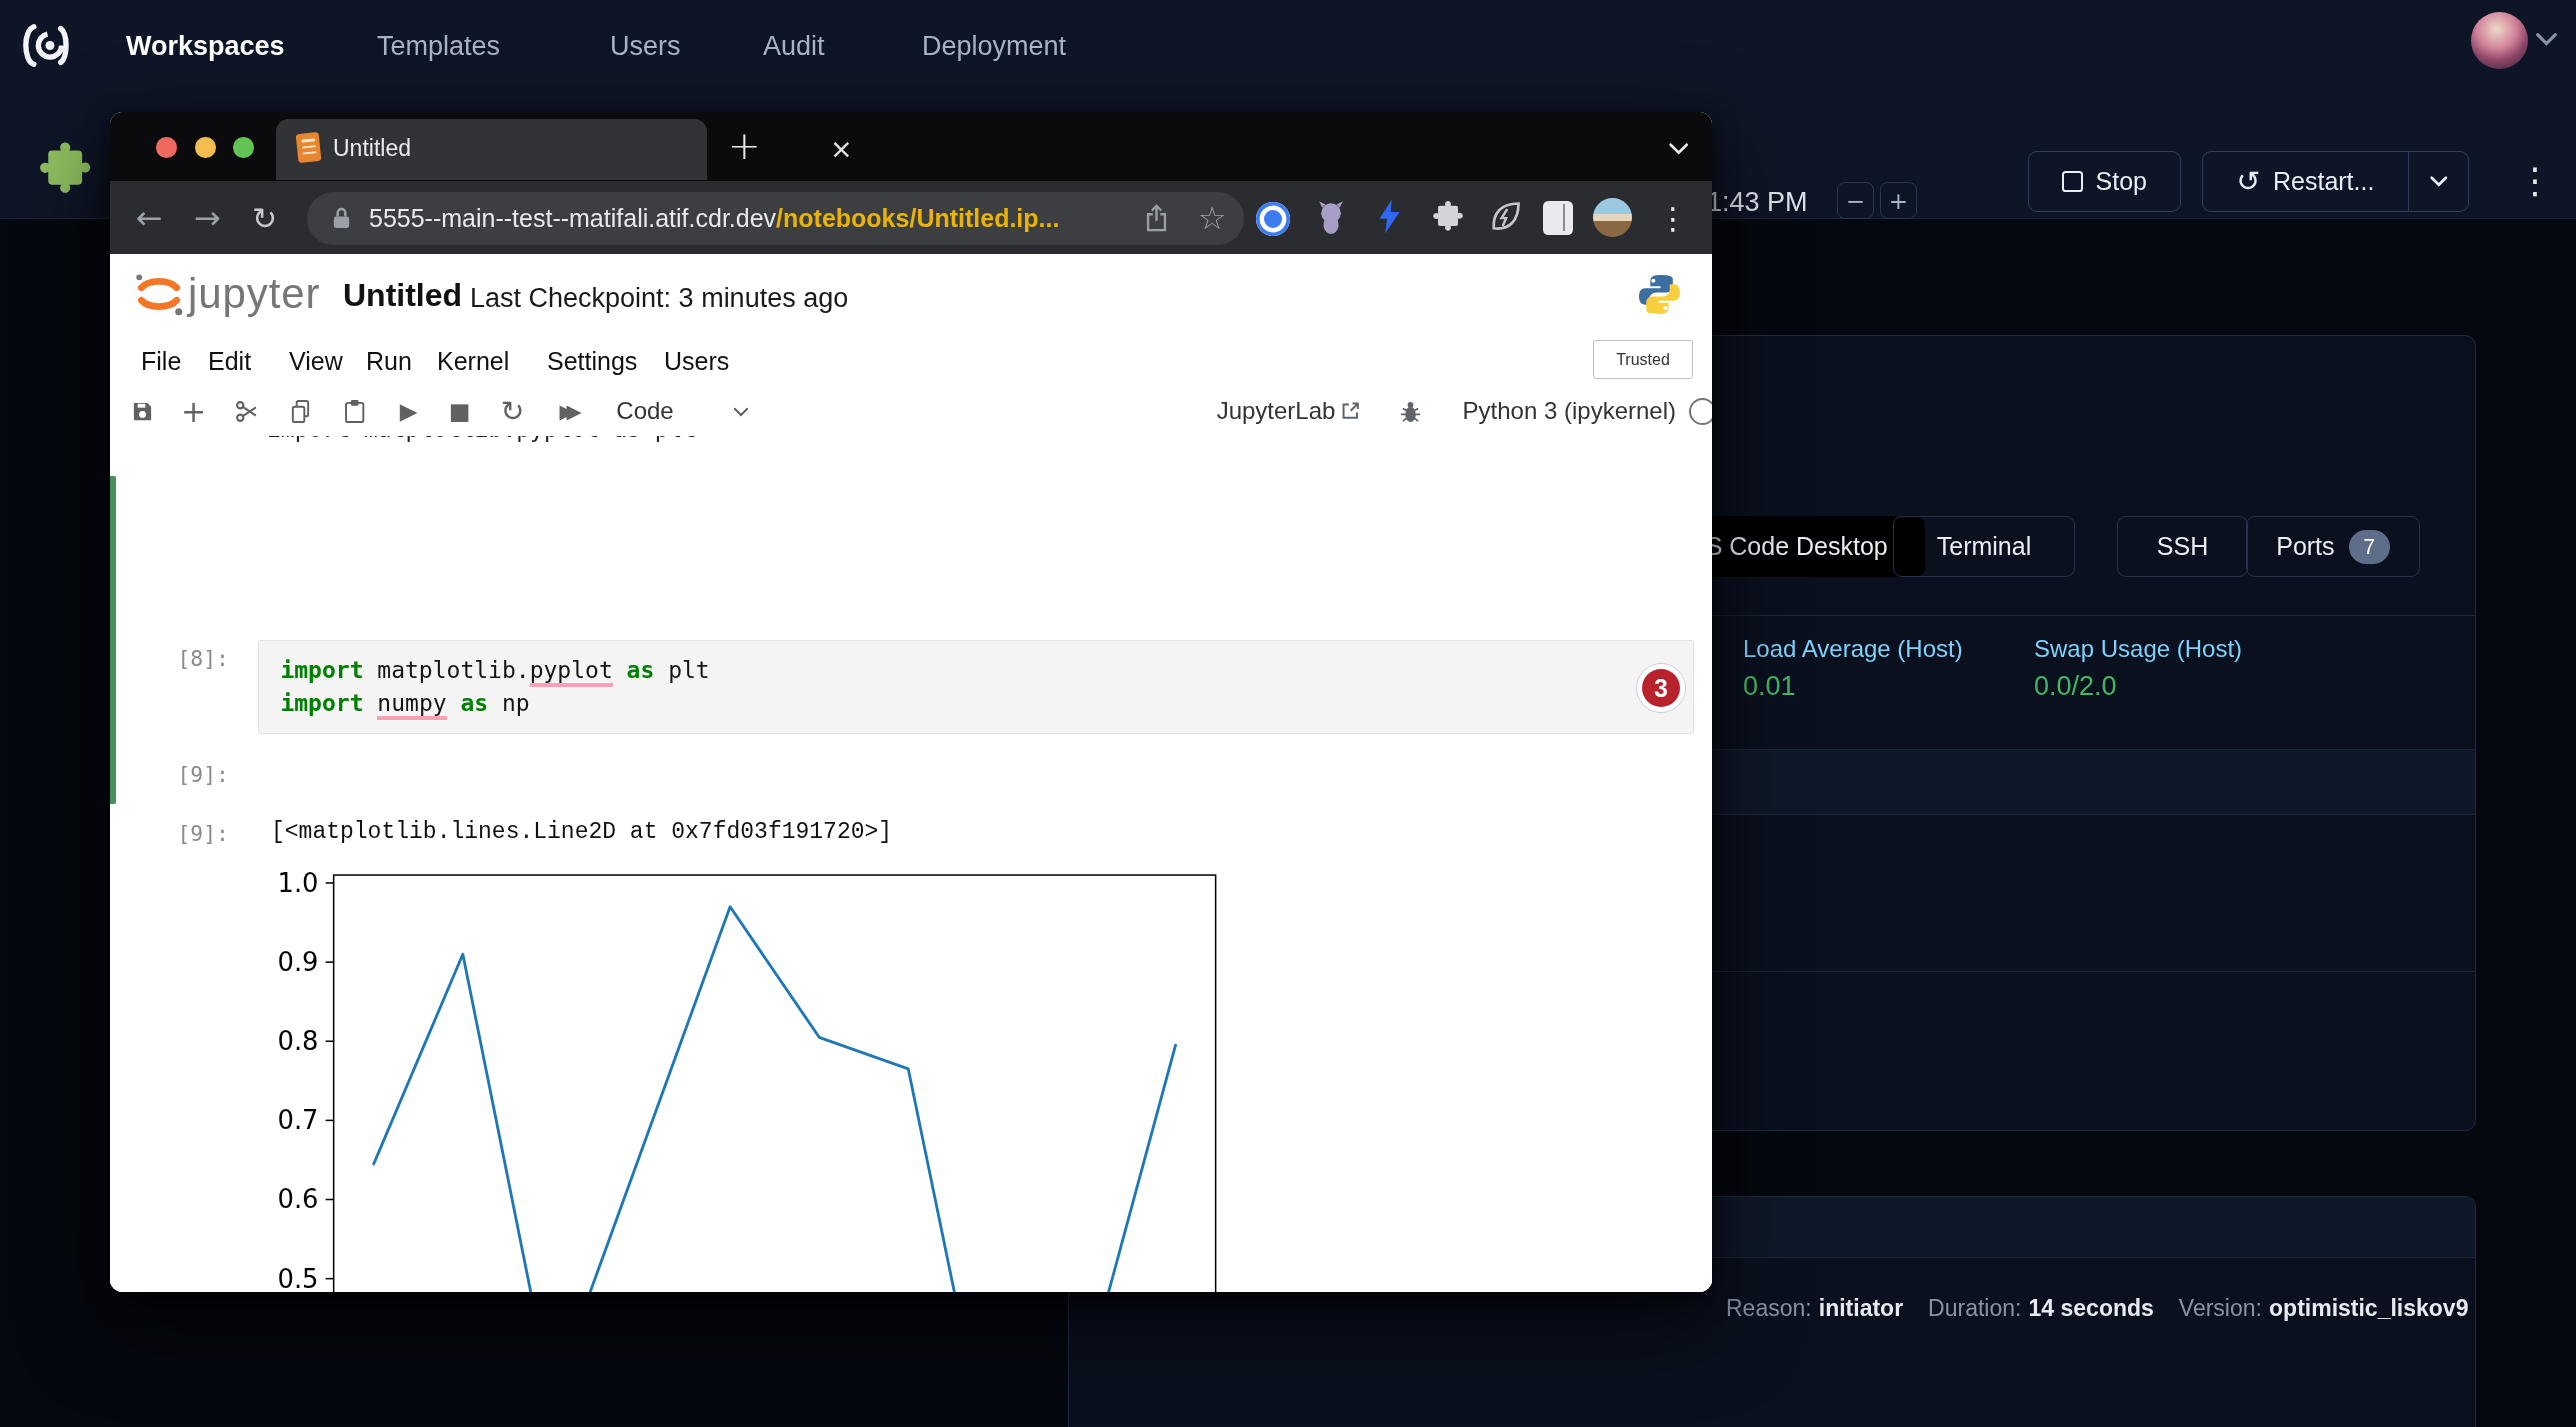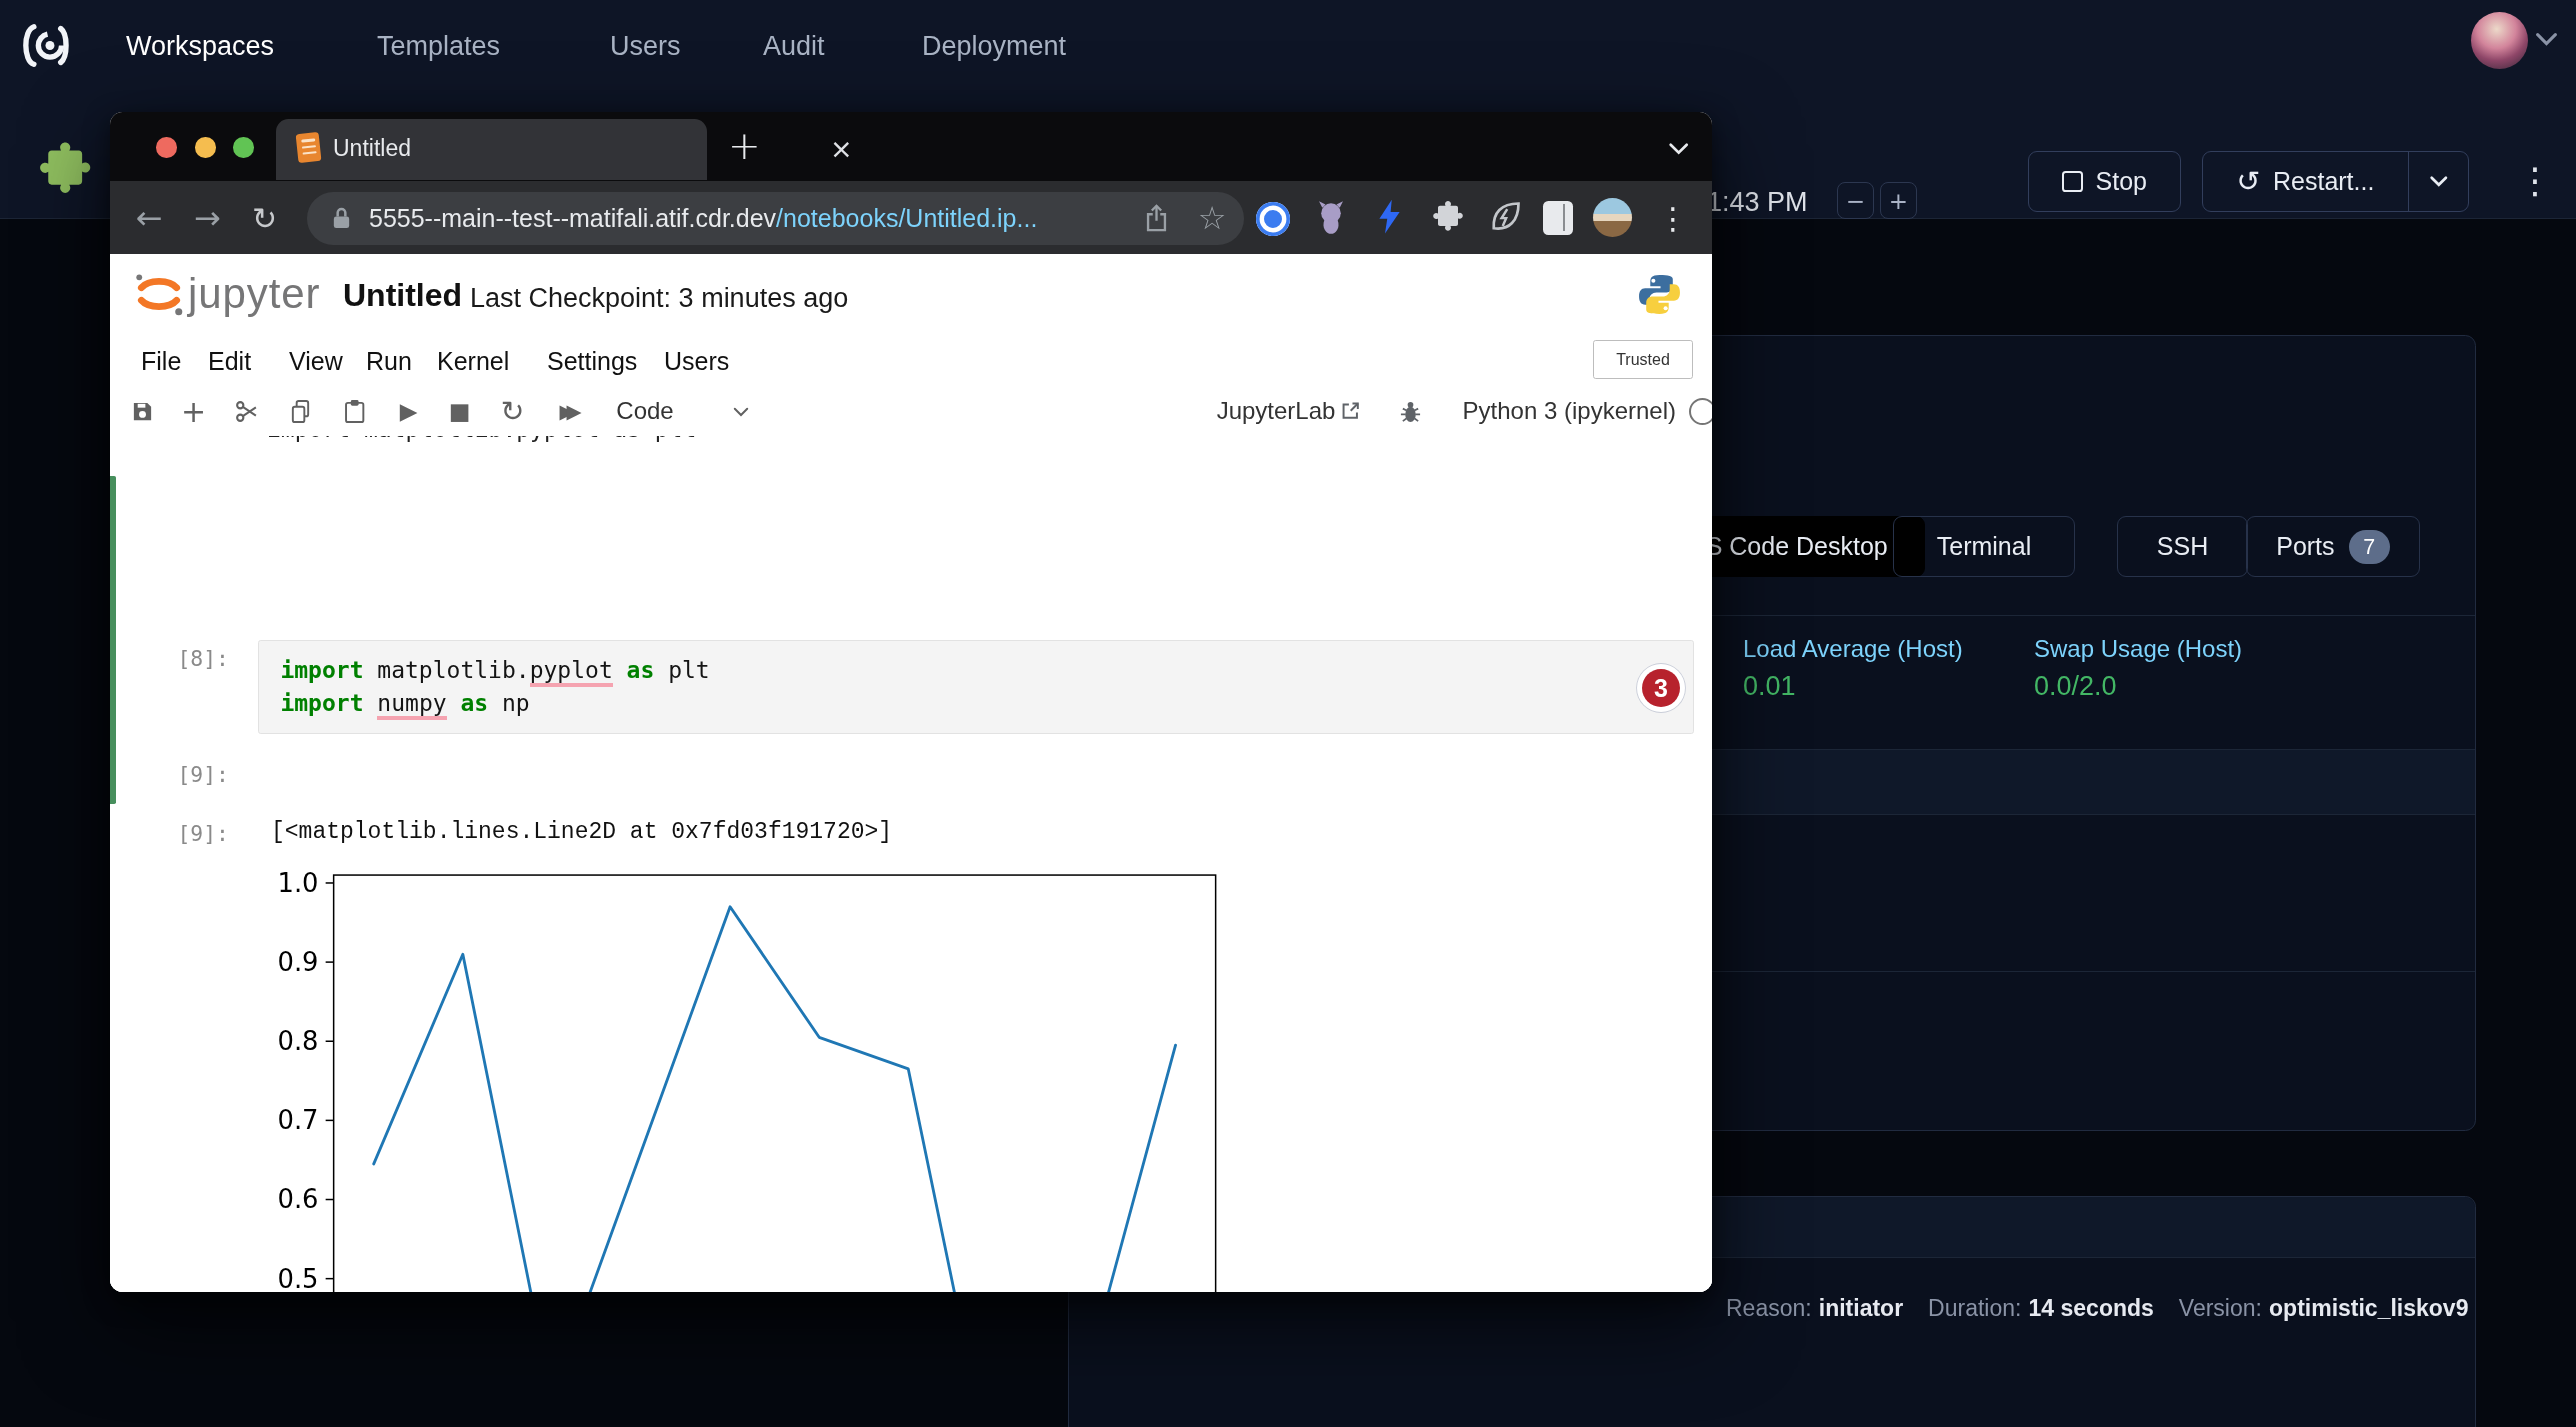--- a/index.html
+++ b/index.html
@@ -3,21 +3,21 @@
 <meta charset="utf-8">
 <style>
   html,body{margin:0;padding:0;background:#05080f;}
   .stage{position:relative;width:2576px;height:1428px;overflow:hidden;background:#05080f;
          font-family:"Liberation Sans",sans-serif;-webkit-font-smoothing:antialiased;}
   .abs{position:absolute;}
   .glyph{font-family:"DejaVu Sans",sans-serif;}
   
   .topband{position:absolute;left:0;top:0;width:2576px;height:218px;background:#0e1526;border-bottom:0.9px solid #1c2536;}
   .navitem{position:absolute;top:27px;height:39px;line-height:39px;font-size:27px;color:#a9b3c4;cursor:pointer;}
-  .navitem.active{color:#ffffff;font-weight:400;}
+  .navitem.active{color:#ffffff;font-weight:700;}
   .avatar{position:absolute;left:2471px;top:11.6px;width:57px;height:57px;border-radius:50%;
           background:radial-gradient(circle at 45% 30%,#ecd9c9 0%,#d2849b 38%,#8e4668 62%,#2c2333 100%);}
   .ws-time{position:absolute;left:1694px;top:183px;height:39px;line-height:39px;font-size:27px;color:#dfe3ea;white-space:nowrap;}
   .zoombtn{position:absolute;top:182px;width:37px;height:37px;border:1.3px solid #2c3750;border-radius:8px;
            color:#aab3c6;font-size:23px;text-align:center;line-height:36px;background:transparent;box-sizing:border-box;}
   .cbtn{position:absolute;top:151px;height:61px;border:1.3px solid #323e5c;border-radius:9px;background:#0e1526;
         color:#e9edf4;font-size:25px;display:flex;align-items:center;justify-content:center;gap:12.5px;box-sizing:border-box;}
   .stop-ico{width:17px;height:17px;border:2.2px solid #e9edf4;border-radius:3.6px;}
   .kebab{position:absolute;left:2517px;top:158px;font-size:36px;color:#dfe3ea;line-height:46px;}
   .panel{position:absolute;left:1068px;width:1408px;background:#0a101e;border:1.3px solid #212b40;border-radius:10.7px;box-sizing:border-box;}
@@ -40,21 +40,21 @@
   .btab{position:absolute;left:166px;top:7.1px;width:431px;height:61px;background:#323337;border-radius:12.5px 12.5px 0 0;}
   .btab-title{position:absolute;left:57px;top:16px;font-size:23px;color:#e8eaed;}
   .favicon{position:absolute;left:21.4px;top:14.2px;width:23px;height:28.5px;background:#e8862f;border-radius:3.6px;transform:rotate(-6deg);}
   .favicon i{position:absolute;left:4.5px;right:4.5px;height:2.7px;background:#fbe3c8;border-radius:1.8px;}
   .tab-close{position:absolute;left:554px;top:14.2px;font-size:27px;color:#dfe1e5;}
   .newtab{position:absolute;left:618px;top:9px;font-size:39px;font-weight:300;color:#e8eaed;line-height:50px;}
   .ctoolbar{position:absolute;left:0;top:69px;width:100%;height:74px;background:#2b2c2f;}
   .cico{position:absolute;top:0;height:74px;display:flex;align-items:center;justify-content:center;color:#9aa0a6;}
   .omnibox{position:absolute;left:197px;top:10.7px;width:937px;height:53px;background:#3c3e42;border-radius:27px;}
   .urltext{position:absolute;left:62px;top:12.5px;font-size:25px;color:#e8eaed;white-space:nowrap;}
-  .urltext .sec{color:#7dd3fc;}
+  .urltext .sec{color:#eab308;font-weight:bold;}
   .page{position:absolute;left:0;top:142px;width:100%;height:1154px;background:#fff;}
   
   .jheader{position:absolute;left:0;top:0;width:100%;height:82px;border-bottom:1.8px solid #dcdcdc;background:#fff;}
   .jbrand{position:absolute;left:78px;top:16px;font-size:42px;color:#767677;letter-spacing:0.9px;}
   .jtitle{position:absolute;left:233px;top:23px;font-size:32px;font-weight:700;color:#111;}
   .jchk{position:absolute;left:360px;top:28.5px;font-size:27px;color:#1a1a1a;}
   .jmenubar{position:absolute;left:0;top:82px;width:100%;height:50px;border-bottom:1.3px solid #d4d4d4;background:#fff;}
   .jmenu{position:absolute;top:9px;height:32px;line-height:32px;font-size:25px;color:#111;}
   .trusted{position:absolute;left:1483px;top:3.6px;width:100px;height:39px;border:1.3px solid #bdbdbd;border-radius:2.7px;
            font-size:16px;color:#333;text-align:center;line-height:37px;box-sizing:border-box;background:#fff;}

